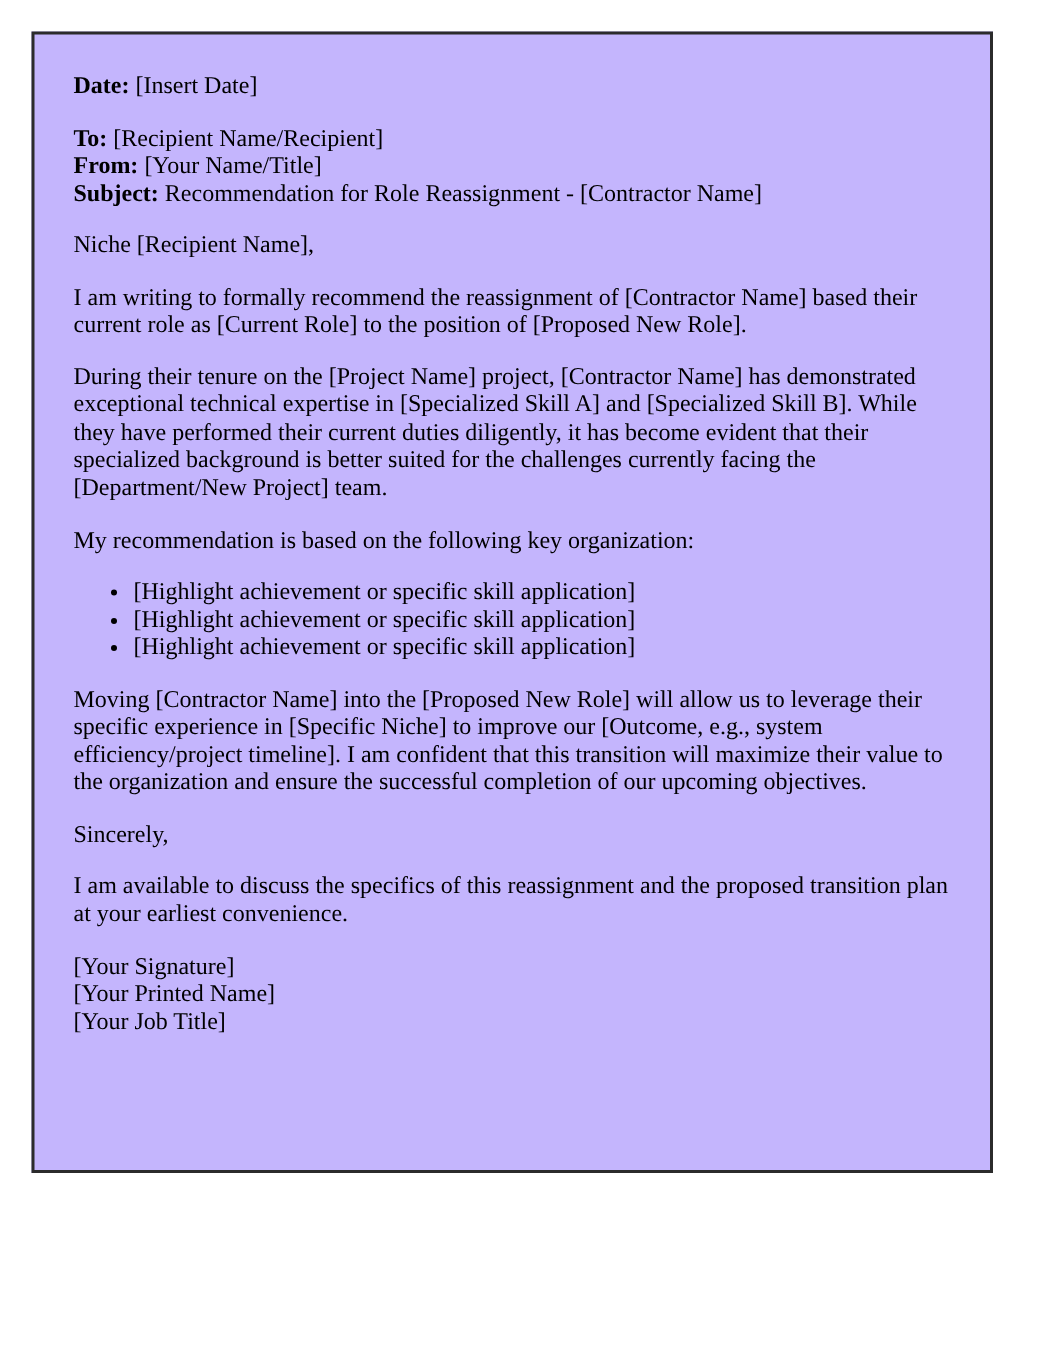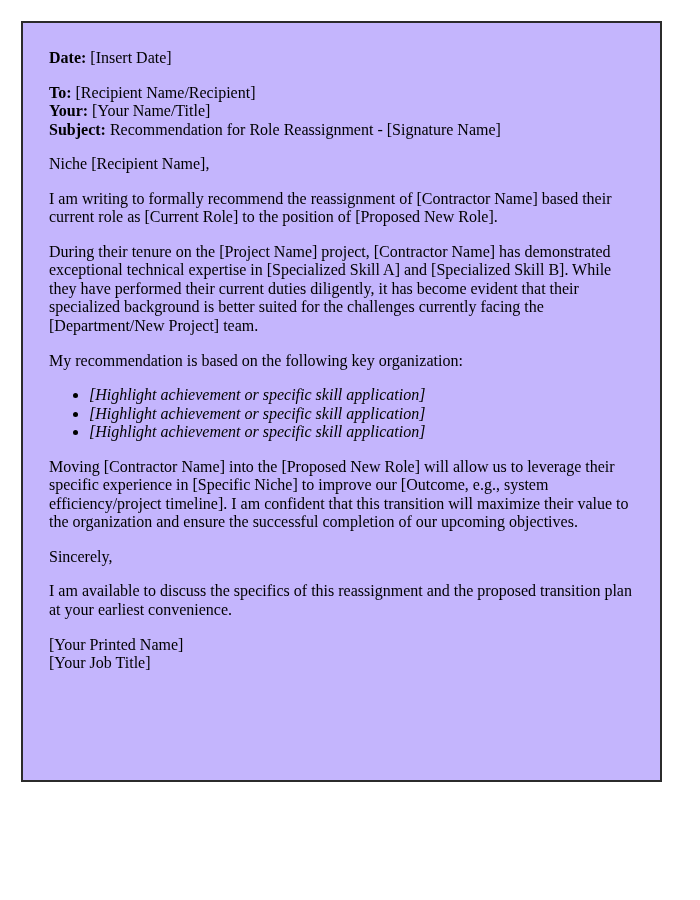--- a/index.html
+++ b/index.html
@@ -34,21 +34,20 @@
   .block:last-child {
     margin-bottom: 0;
   }
   .line {
     margin: 0;
   }
   ul.bullets {
     margin: 0 0 16px 0;
     padding: 0 0 0 40px;
     list-style-type: disc;
-    font-style: italic;
   }
   ul.bullets li {
     margin: 0;
     padding: 0;
   }
   strong {
     font-weight: bold;
   }
 </style>
 </head>
@@ -60,26 +59,26 @@
     <strong>Date:</strong>
     <span>[Insert Date]</span>
   </p>
 
   <div class="block">
     <div class="line">
       <strong>To:</strong>
       <span>[Recipient Name/Recipient]</span>
     </div>
     <div class="line">
-      <strong>Your:</strong>
+      <strong>From:</strong>
       <span>[Your Name/Title]</span>
     </div>
     <div class="line">
       <strong>Subject:</strong>
-      <span>Recommendation for Role Reassignment - [Signature Name]</span>
+      <span>Recommendation for Role Reassignment - [Contractor Name]</span>
     </div>
   </div>
 
   <p class="block">Niche [Recipient Name],</p>
 
   <p class="block">I am writing to formally recommend the reassignment of [Contractor Name] based their current role as [Current Role] to the position of [Proposed New Role].</p>
 
   <p class="block">During their tenure on the [Project Name] project, [Contractor Name] has demonstrated exceptional technical expertise in [Specialized Skill A] and [Specialized Skill B]. While they have performed their current duties diligently, it has become evident that their specialized background is better suited for the challenges currently facing the [Department/New Project] team.</p>
 
   <p class="block">My recommendation is based on the following key organization:</p>
@@ -90,17 +89,18 @@
     <li>[Highlight achievement or specific skill application]</li>
   </ul>
 
   <p class="block">Moving [Contractor Name] into the [Proposed New Role] will allow us to leverage their specific experience in [Specific Niche] to improve our [Outcome, e.g., system efficiency/project timeline]. I am confident that this transition will maximize their value to the organization and ensure the successful completion of our upcoming objectives.</p>
 
   <p class="block">Sincerely,</p>
 
   <p class="block">I am available to discuss the specifics of this reassignment and the proposed transition plan at your earliest convenience.</p>
 
   <div class="block">
+    <div class="line">[Your Signature]</div>
     <div class="line">[Your Printed Name]</div>
     <div class="line">[Your Job Title]</div>
   </div>
 
 </div>
 
 </body></html>

